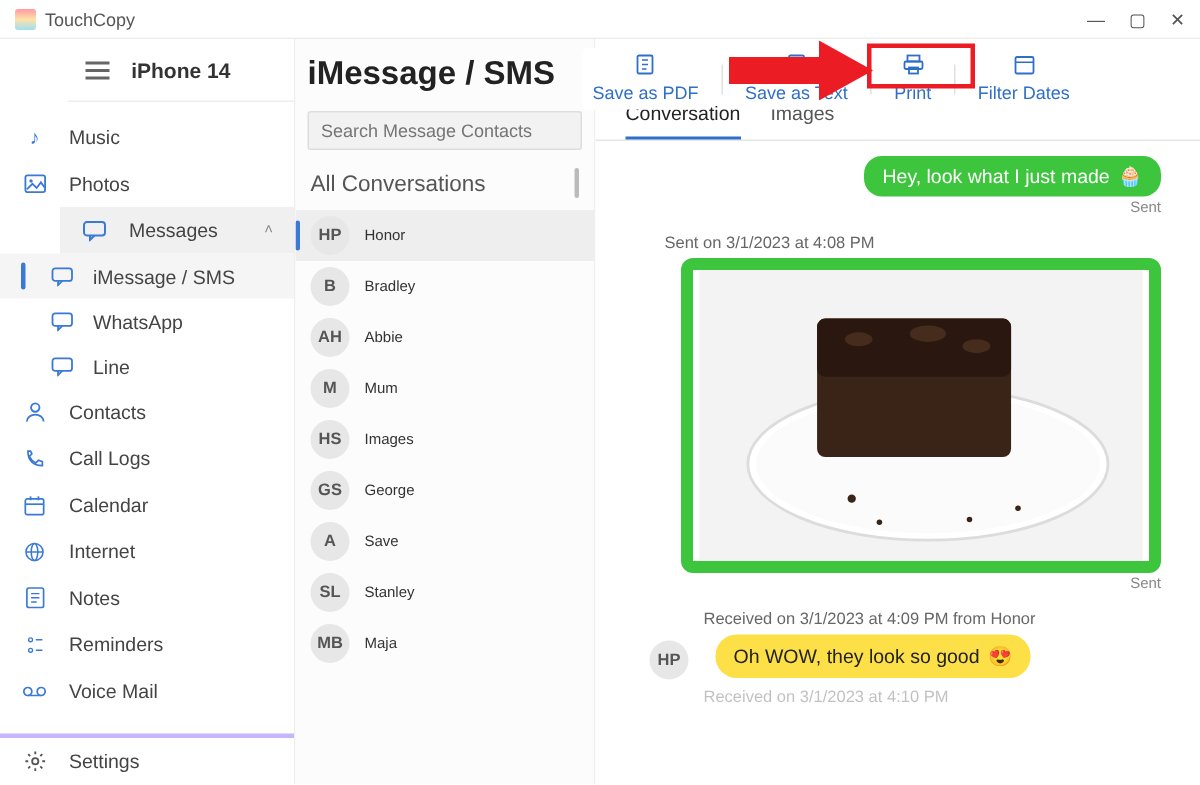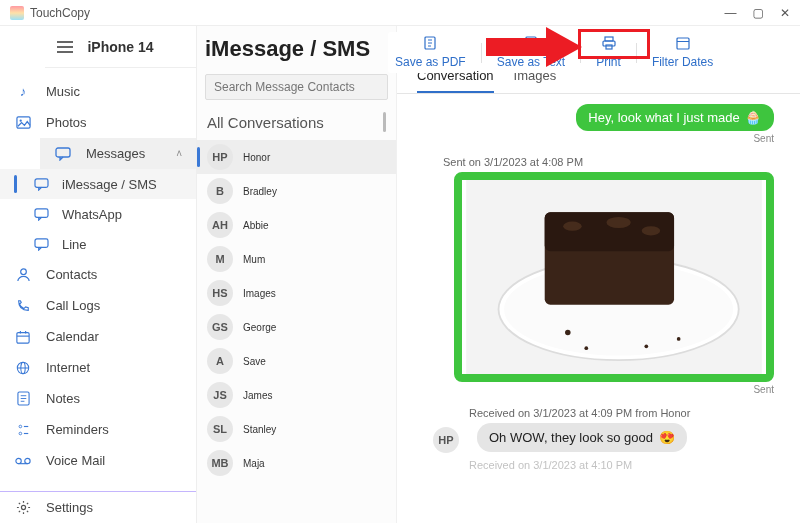--- a/index.html
+++ b/index.html
@@ -65,21 +65,21 @@
     display:flex; align-items:center;
     height:30px; padding-left:34px;
     font-size:13px; color:#444; cursor:pointer;
     position:relative;
   }
   .sub-item .icon { width:18px; margin-right:10px; color:#3b79d6;}
   .sub-item.sel { background:#f5f5f5;}
   .sub-item.sel::before {
     content:""; position:absolute; left:14px; top:6px; bottom:6px; width:3px; background:#3b79d6; border-radius:2px;
   }
-  .side-footer { border-top:1px solid #c4b5fd; }
+  .side-footer { border-top:3px solid #c4b5fd; }
   
   .midcol {
     width: 200px;
     border-right:1px solid #f0f0f0;
     display:flex; flex-direction:column;
     background:#fcfcfc;
   }
   .mid-header {
     padding:10px 8px 0 8px;
   }
@@ -159,21 +159,21 @@
   .img-bubble {
     border:8px solid #3ec53e; border-radius:8px;
     width:320px; height:210px; overflow:hidden;
     background:#fff; position:relative;
   }
   .img-bubble svg { width:100%; height:100%; display:block;}
   .rx-ts { font-size:11px; color:#666; padding:6px 0 4px 46px;}
   .rx-row { display:flex; align-items:flex-start; gap:8px; padding-left:10px;}
   .rx-row .avatar { margin-top:4px;}
   .bubble-gray {
-    background:#e5e5e5; color:#222; padding:7px 12px; border-radius:14px;
+    background:#fde047; color:#222; padding:7px 12px; border-radius:14px;
     font-size:13px; display:inline-flex; align-items:center; gap:6px;
   }
 
   
   .red-box {
     position:absolute; border:3px solid #ec1c24;
     left:578px; top:29px; width:72px; height:30px; z-index:20;
     pointer-events:none;
   }
   .red-arrow {
@@ -377,24 +377,20 @@
           <div class="avatar">HS</div>
           <div class="cname">Images</div>
         </div>
         <div class="contact">
           <div class="avatar">GS</div>
           <div class="cname">George</div>
         </div>
         <div class="contact">
           <div class="avatar">A</div>
           <div class="cname">Save</div>
-        </div>
-        <div class="contact">
-          <div class="avatar">JS</div>
-          <div class="cname">James</div>
         </div>
         <div class="contact">
           <div class="avatar">SL</div>
           <div class="cname">Stanley</div>
         </div>
         <div class="contact">
           <div class="avatar">MB</div>
           <div class="cname">Maja</div>
         </div>
       </div>

